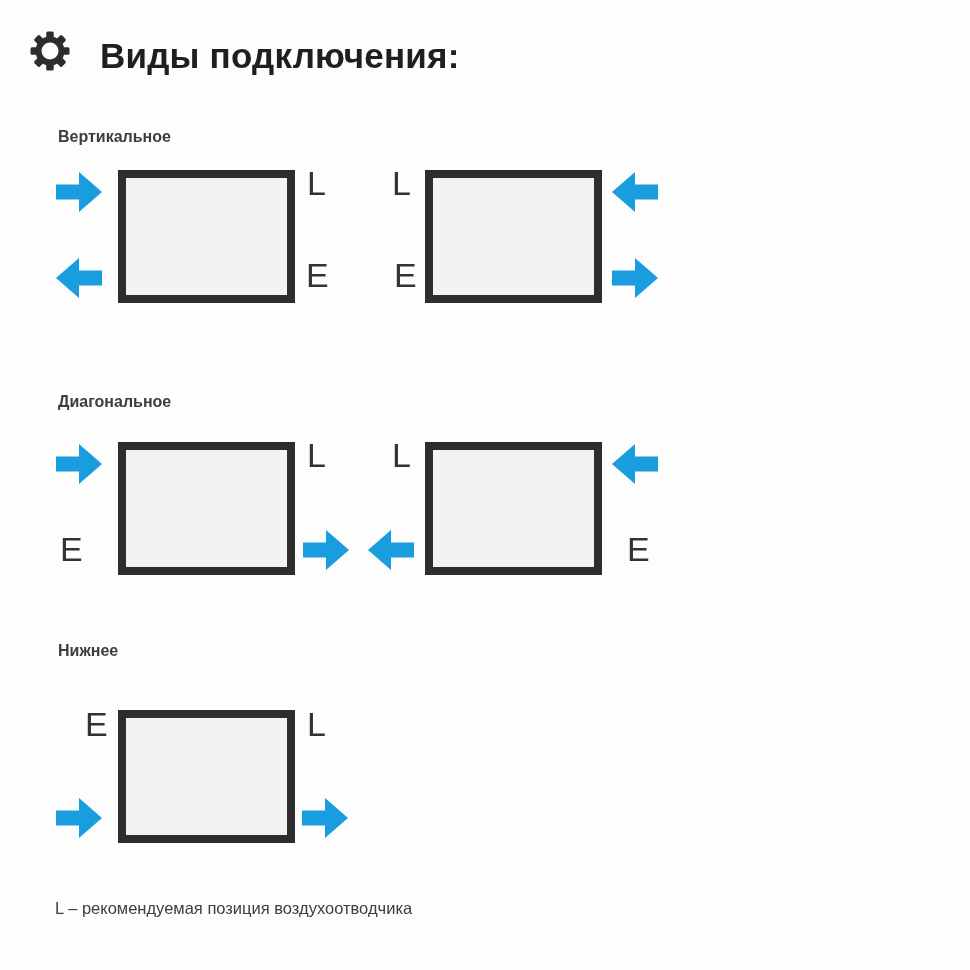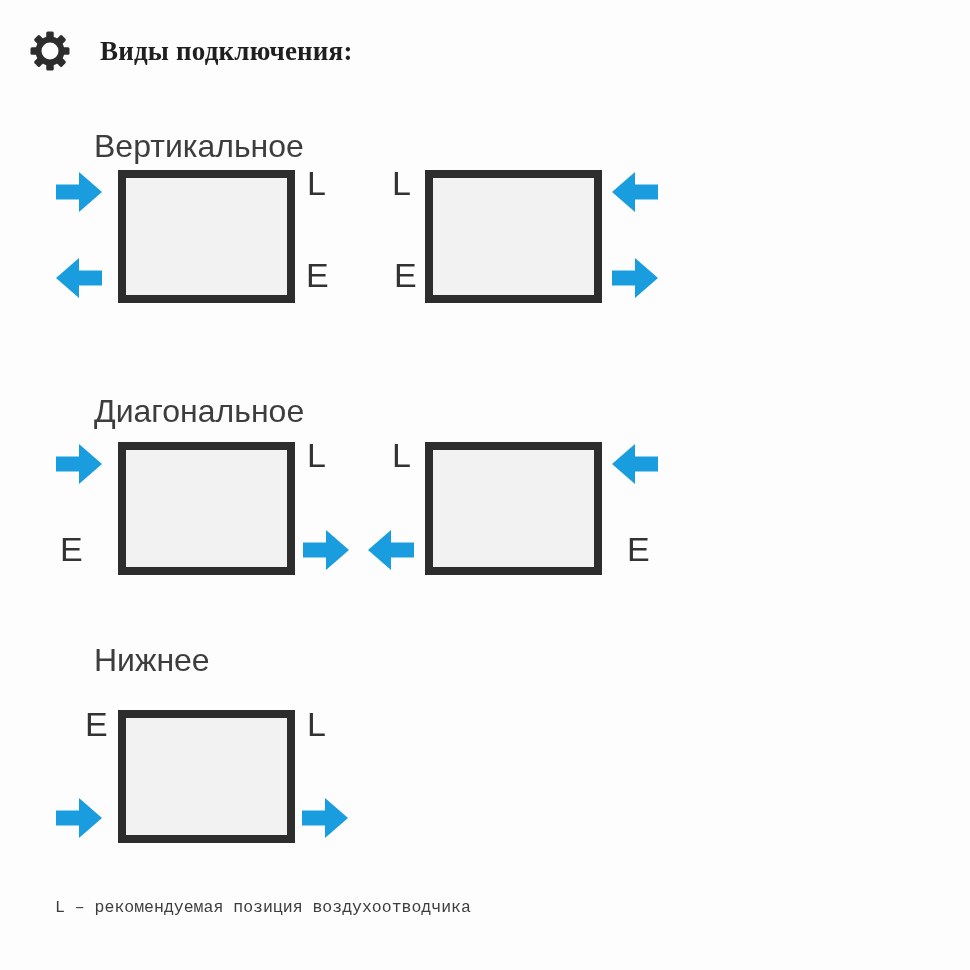--- a/index.html
+++ b/index.html
@@ -9,39 +9,37 @@
   }
   .page {
     position: relative;
     width: 970px;
     height: 970px;
     background: var(--background, #fdfdfd);
     overflow: hidden;
   }
   .header-title {
     position: absolute;
-    font-size: 27px;
+    font-size: 35px;
     font-weight: 700;
     color: var(--text-dark, #1f1f1f);
     letter-spacing: 0.2px;
     white-space: nowrap;
-    font-family: Liberation Serif, serif;
   }
   .gear {
     position: absolute;
     color: var(--box-border, #2d2d2d);
   }
   .section-title {
     position: absolute;
-    font-size: 32px;
-    font-weight: 400;
+    font-size: 16px;
+    font-weight: 700;
     color: var(--text-mid, #3d3d3d);
     white-space: nowrap;
     line-height: 1.2;
-    margin-left: 36px;
   }
   .radiator {
     position: absolute;
     width: 177px;
     height: 133px;
     box-sizing: border-box;
     border: 8px solid var(--box-border, #2d2d2d);
     background: var(--box-fill, #f2f2f2);
   }
   .arrow {
@@ -59,21 +57,20 @@
     font-weight: 400;
     color: var(--port-text, #333333);
   }
   .legend {
     position: absolute;
     left: 55px;
     top: 896px;
     font-size: 16.5px;
     line-height: 24px;
     color: var(--text-mid, #3d3d3d);
-    font-family: Liberation Mono, monospace;
   }
   .legend div { white-space: nowrap; }
 </style>
 </head>
 <body>
 
 <div class="page">
 
   <svg class="gear" style="left:29px; top:30px;" width="42" height="42" viewBox="0 0 42 42">
     <g fill="currentColor">

